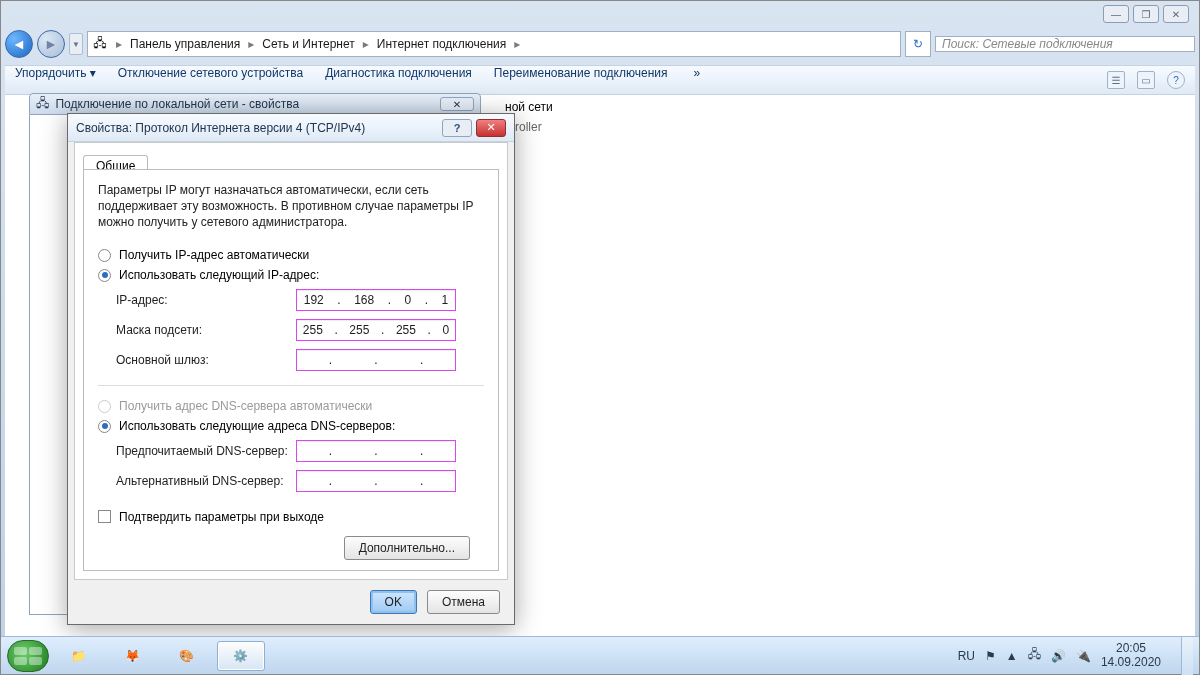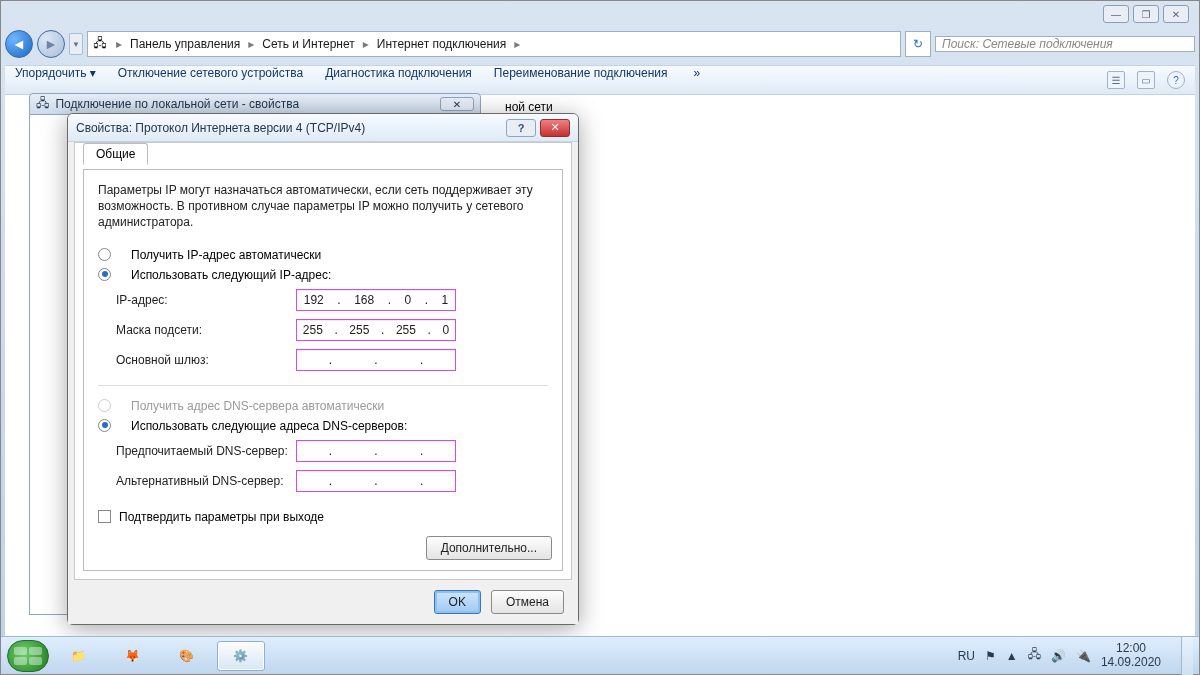--- a/index.html
+++ b/index.html
@@ -27,46 +27,46 @@
   .content { position:absolute; top:94px; left:4px; right:4px; bottom:38px; background:#fff;}
   .peek { position:absolute; top:5px; left:500px; display:flex; flex-direction:column; gap:6px;}
   .peek .row1 { color:#000;}
   .peek .row2 { color:#666;}
   
   .dlg1 { position:absolute; top:92px; left:28px; width:452px; height:22px;}
   .dlg1 .tbar { height:22px; background:linear-gradient(#e7eef8,#cedcec); border:1px solid #8fa5bf; border-radius:4px 4px 0 0; display:flex; align-items:center; padding:0 6px; gap:6px; color:#22364e;}
   .dlg1 .tclose { margin-left:auto; width:34px; height:14px; border:1px solid #8fa5bf; border-radius:3px; background:#e7eef8; display:flex; align-items:center; justify-content:center; font-size:10px;}
   .dlg1-body { position:absolute; top:114px; left:28px; width:452px; height:500px; background:#fff; border:1px solid #8fa5bf; border-top:none;}
   
-  .dlg2 { position:absolute; top:112px; left:66px; width:512px; height:512px; background:#f0f0f0; border:1px solid #6a6a6a; box-shadow:0 4px 24px rgba(0,0,0,0.35); border-radius:6px;}
+  .dlg2 { position:absolute; top:112px; left:66px; width:448px; height:512px; background:#f0f0f0; border:1px solid #6a6a6a; box-shadow:0 4px 24px rgba(0,0,0,0.35); border-radius:0;}
   .dlg2 .tbar { height:28px; background:linear-gradient(#f7fbff,#dfeaf6); border-bottom:1px solid #c4d3e4; display:flex; align-items:center; padding:0 8px; border-radius:5px 5px 0 0;}
   .dlg2 .tbar .ttl { color:#22364e;}
   .dlg2 .tbtns { margin-left:auto; display:flex; gap:4px;}
   .dlg2 .tbtn { width:30px; height:18px; border:1px solid #8fa5bf; border-radius:3px; display:flex; align-items:center; justify-content:center; font-size:11px;}
   .dlg2 .tbtn.help { background:#e9eef5; color:#2a4f80; font-weight:bold;}
   .dlg2 .tbtn.close { background:linear-gradient(#f08080,#c83030); color:#fff; border-color:#903030;}
   .dlg2 .body { position:absolute; top:28px; left:6px; right:6px; bottom:44px; background:#fff; border:1px solid #c9c9c9;}
-  .dlg2 .tabstrip { position:absolute; top:0; left:8px; }
+  .dlg2 .tabstrip { position:absolute; top:12px; left:8px; }
   .dlg2 .tab { display:inline-block; padding:3px 12px; border:1px solid #bcbcbc; border-bottom:1px solid #fff; background:#fff; border-radius:3px 3px 0 0;}
   .dlg2 .panel { position:absolute; top:26px; left:8px; right:8px; bottom:8px; border:1px solid #bcbcbc; padding:12px 14px; background:#fff;}
   .desc { color:#222; line-height:1.35; margin-bottom:14px;}
-  .radio-row { display:flex; align-items:flex-start; gap:20px; padding:3px 0;}
+  .radio-row { display:flex; align-items:flex-end; gap:8px; padding:3px 0;}
   .radio { width:13px; height:13px; border:1px solid #888; border-radius:50%; display:inline-flex; align-items:center; justify-content:center; background:#fff;}
   .radio.sel::after { content:""; width:6px; height:6px; border-radius:50%; background:#2a6fc2;}
   .radio.dis { border-color:#ccc;}
   .lbl-dis { color:#9a9a9a;}
   .field-row { display:flex; align-items:center; padding:4px 0 4px 18px;}
   .field-row .flabel { width:180px; color:#222;}
   .ipbox { width:160px; height:22px; border:1px solid #d946ef; background:#fff; display:flex; align-items:center; justify-content:space-around; font-family:Consolas,monospace; font-size:12px; letter-spacing:0; color:#222; box-shadow:inset 0 1px 1px rgba(0,0,0,0.08);}
   .ipbox span.dot { color:#222;}
   .hr { border:none; border-top:1px solid #ddd; margin:10px 0;}
   .chk-row { display:flex; gap:8px; margin-top:14px;}
   .chk { width:13px; height:13px; border:1px solid #888; background:#fff;}
   .btn { height:24px; padding:0 14px; border:1px solid #8a8a8a; border-radius:3px; background:linear-gradient(#fdfdfd,#e4e4e4); color:#222;}
-  .adv { position:absolute; right:10px; bottom:10px;}
+  .adv { position:absolute; right:28px; bottom:10px;}
   .dlg2 .footer { position:absolute; left:0; right:0; bottom:0; height:44px; display:flex; align-items:center; justify-content:flex-end; gap:10px; padding:0 14px; background:#f0f0f0;}
   .btn.ok { background:linear-gradient(#cfe6ff,#9fc9f2); border-color:#3a78b5; box-shadow:0 0 0 2px #8fc0ef inset;}
   
   .taskbar { position:absolute; left:0; right:0; bottom:0; height:38px; background:linear-gradient(#dfeefe,#bfd6ee); border-top:1px solid #9fb8d3; display:flex; align-items:center; padding:0 6px; gap:6px;}
   .start { width:42px; height:32px; border-radius:16px; background:radial-gradient(circle at 40% 40%, #6fcf6f, #1a7a1a); border:1px solid #2a6a2a; display:grid; grid-template-columns:1fr 1fr; grid-template-rows:1fr 1fr; gap:2px; padding:6px;}
   .start div { background:rgba(255,255,255,0.4); border-radius:2px;}
   .tbitem { width:48px; height:30px; border:1px solid transparent; border-radius:3px; display:flex; align-items:center; justify-content:center;}
   .tbitem.active { background:linear-gradient(#fdfdfd,#d7e6f5); border-color:#8fb0d0; box-shadow:inset 0 0 0 1px #fff;}
   .tray { margin-left:auto; display:flex; align-items:center; gap:10px; color:#2a3a50;}
   .tray .clock { text-align:center; line-height:1.1; font-size:11px; padding-right:6px;}
@@ -257,20 +257,20 @@
     <div class="tbitem">🎨</div>
     <div class="tbitem active">⚙️</div>
     <div class="tray">
       <span>RU</span>
       <span>⚑</span>
       <span>▲</span>
       <span>🖧</span>
       <span>🔊</span>
       <span>🔌</span>
       <div class="clock">
-        <div>12:00</div>
+        <div>20:05</div>
         <div>14.09.2020</div>
       </div>
       <div class="showdesk"></div>
     </div>
   </div>
 
 </div>
 
 </body></html>

